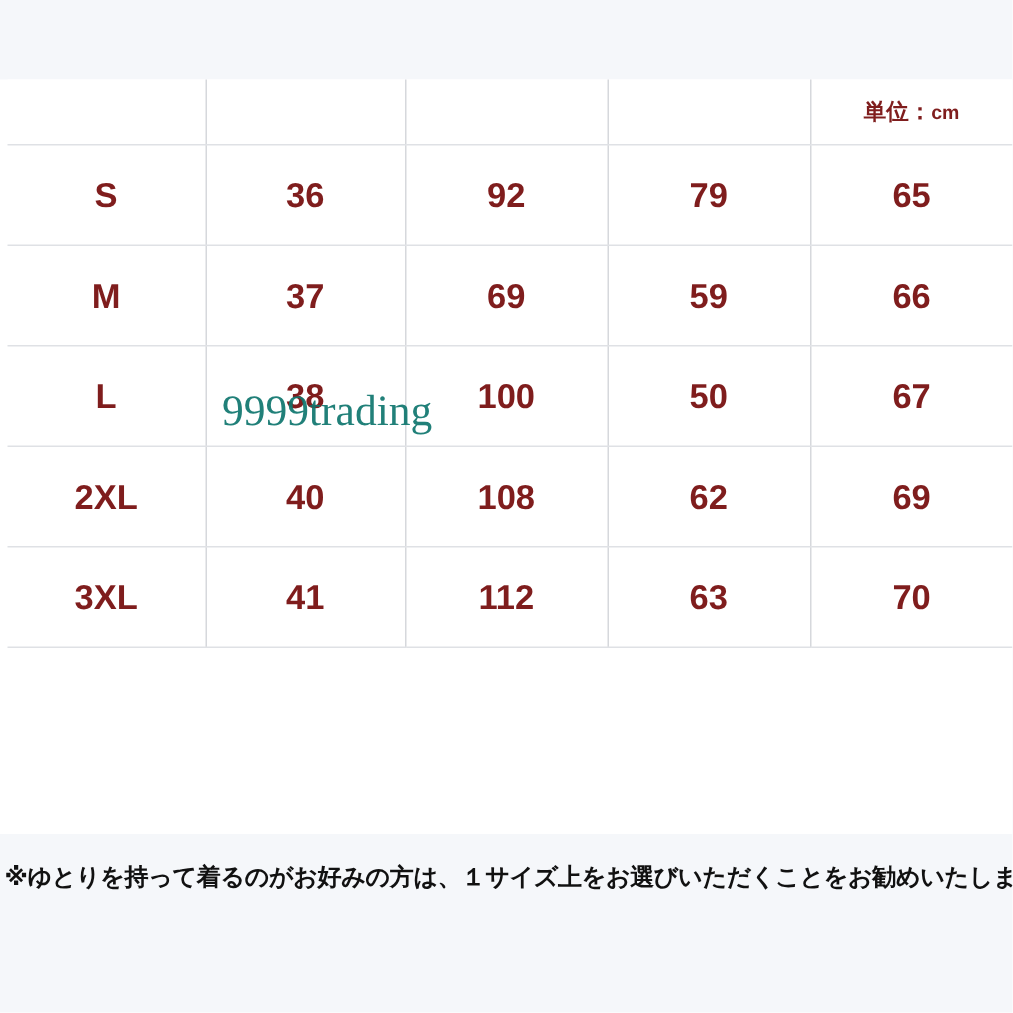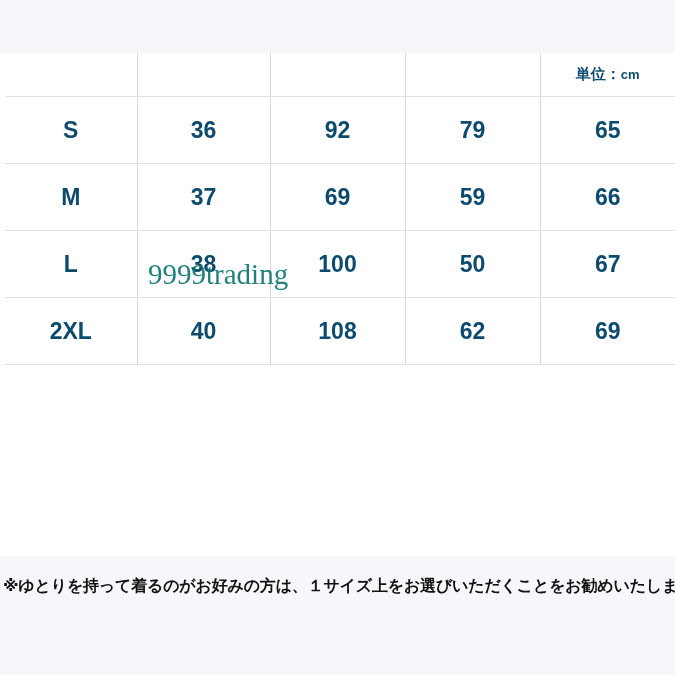--- a/index.html
+++ b/index.html
@@ -38,21 +38,21 @@
   table#size-chart col.c2 { width: 135px; }
   table#size-chart col.c3 { width: 135px; }
   table#size-chart col.c4 { width: 135px; }
 
   table#size-chart td {
     border-right: 1px solid #d6d8dc;
     border-bottom: 1px solid #dfe1e5;
     text-align: center;
     vertical-align: middle;
     padding: 0;
-    color: #0c4a6e;
+    color: #7f1d1d;
   }
   table#size-chart td:last-child {
     border-right: none;
   }
 
   
   tr.unit-row td {
     height: 43px;
     border-bottom: 1px solid #dfe1e5;
   }
@@ -161,19 +161,26 @@
         <td>50</td>
         <td>67</td>
       </tr>
       <tr class="data-row">
         <td>2XL</td>
         <td>40</td>
         <td>108</td>
         <td>62</td>
         <td>69</td>
       </tr>
+      <tr class="data-row">
+        <td>3XL</td>
+        <td>41</td>
+        <td>112</td>
+        <td>63</td>
+        <td>70</td>
+      </tr>
     </tbody>
   </table>
 </div>
 
 <div id="watermark">9999trading</div>
 
 <div id="footnote">※ゆとりを持って着るのがお好みの方は、１サイズ上をお選びいただくことをお勧めいたします。</div>
 
 </body></html>

